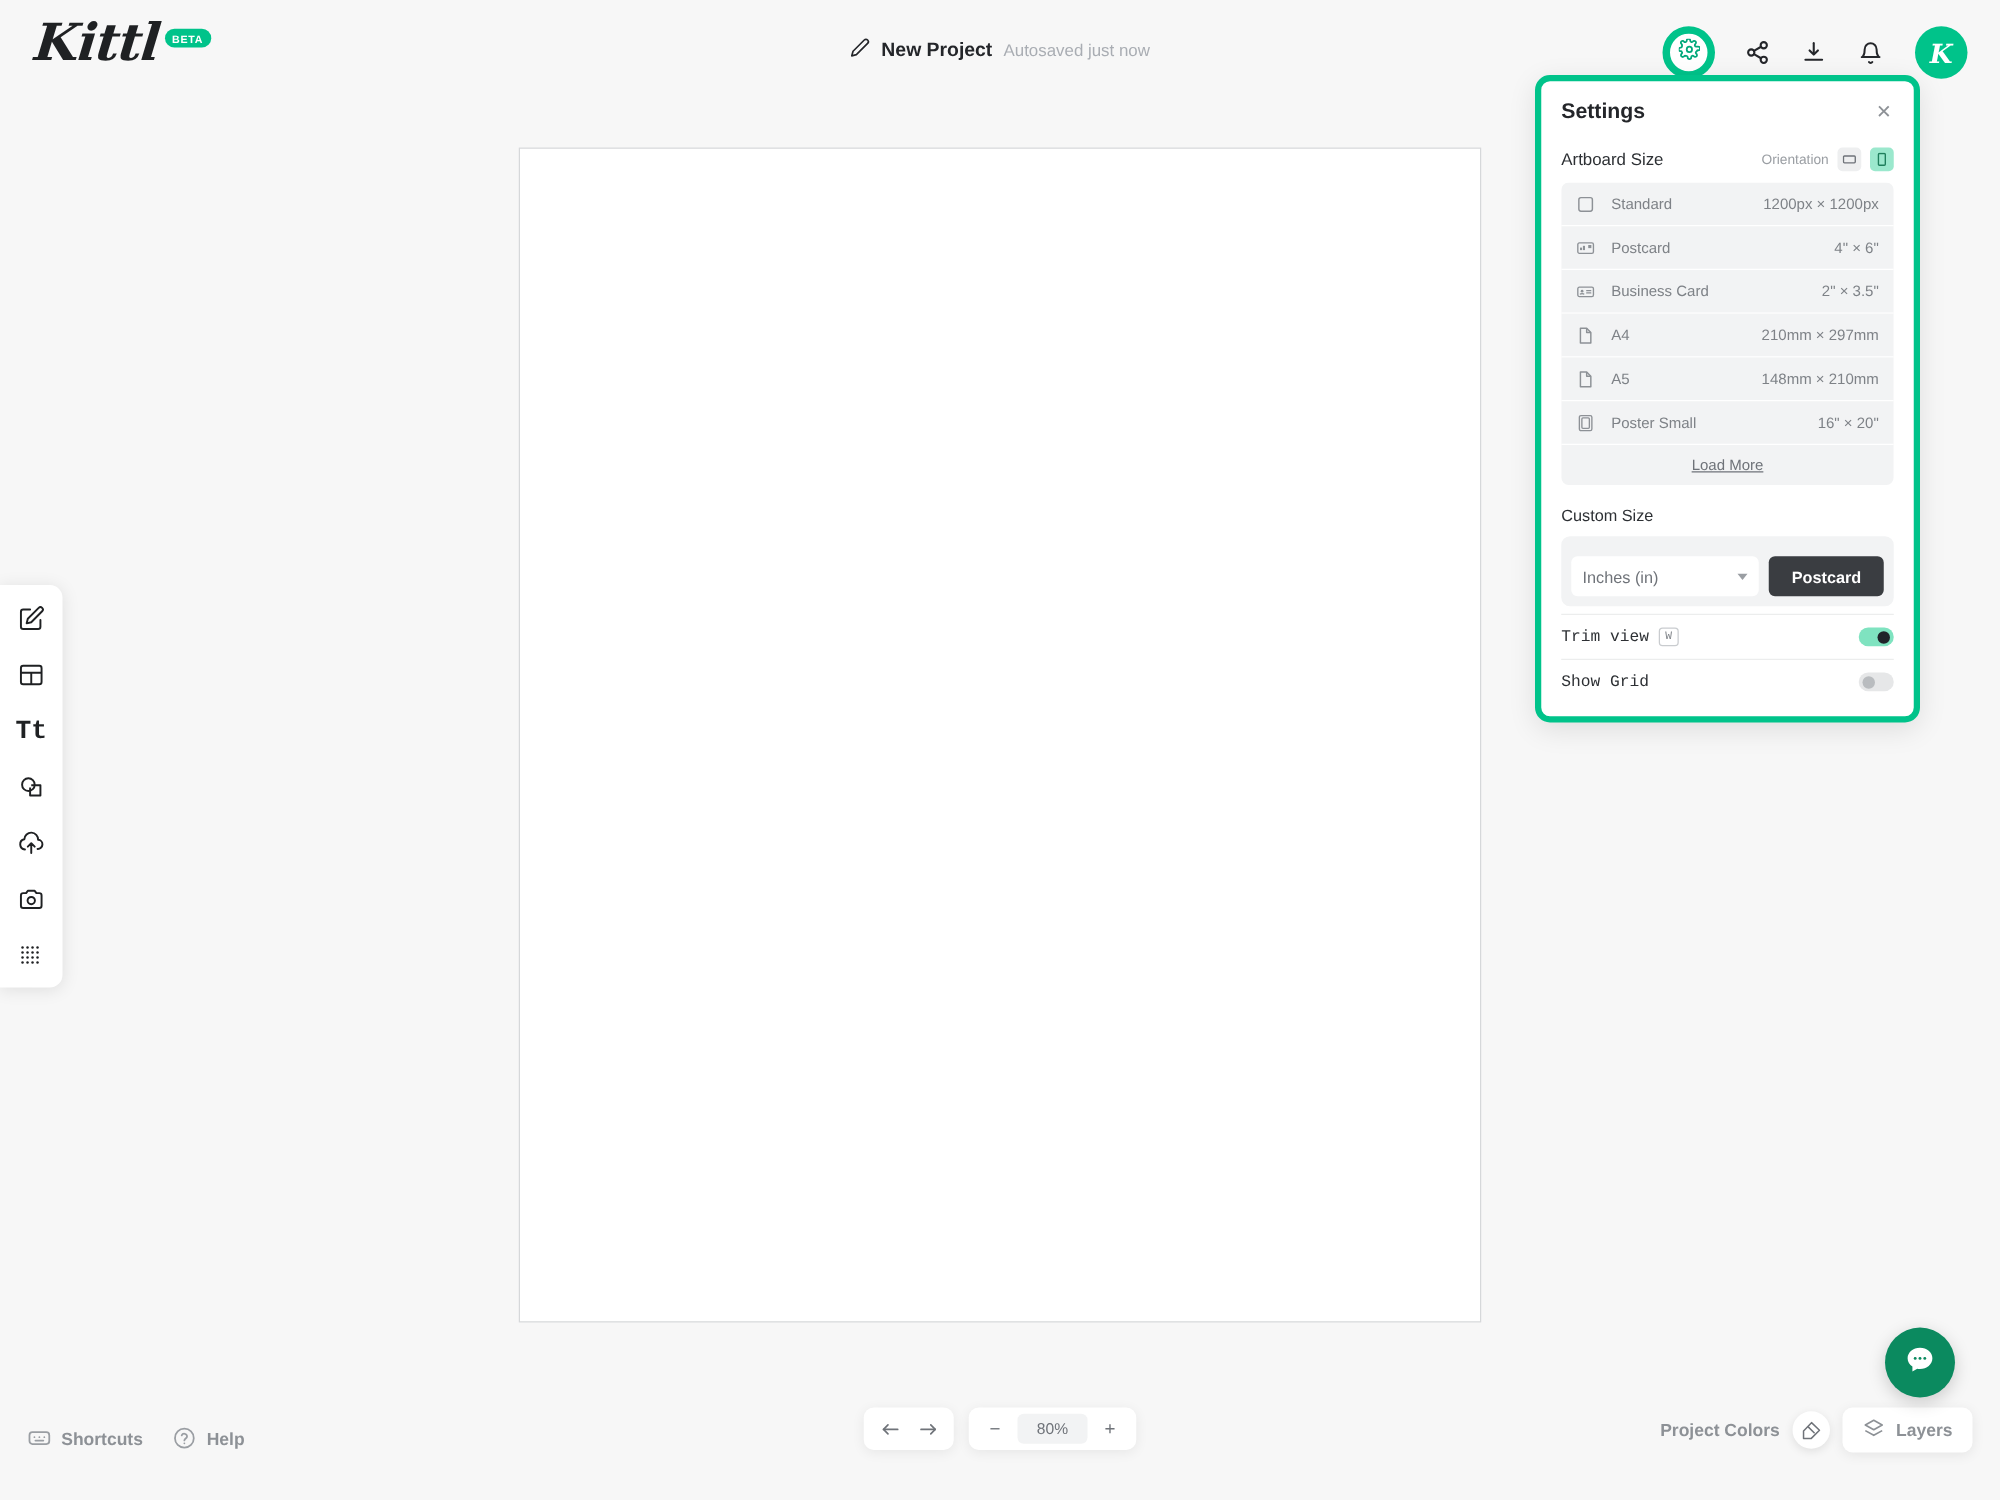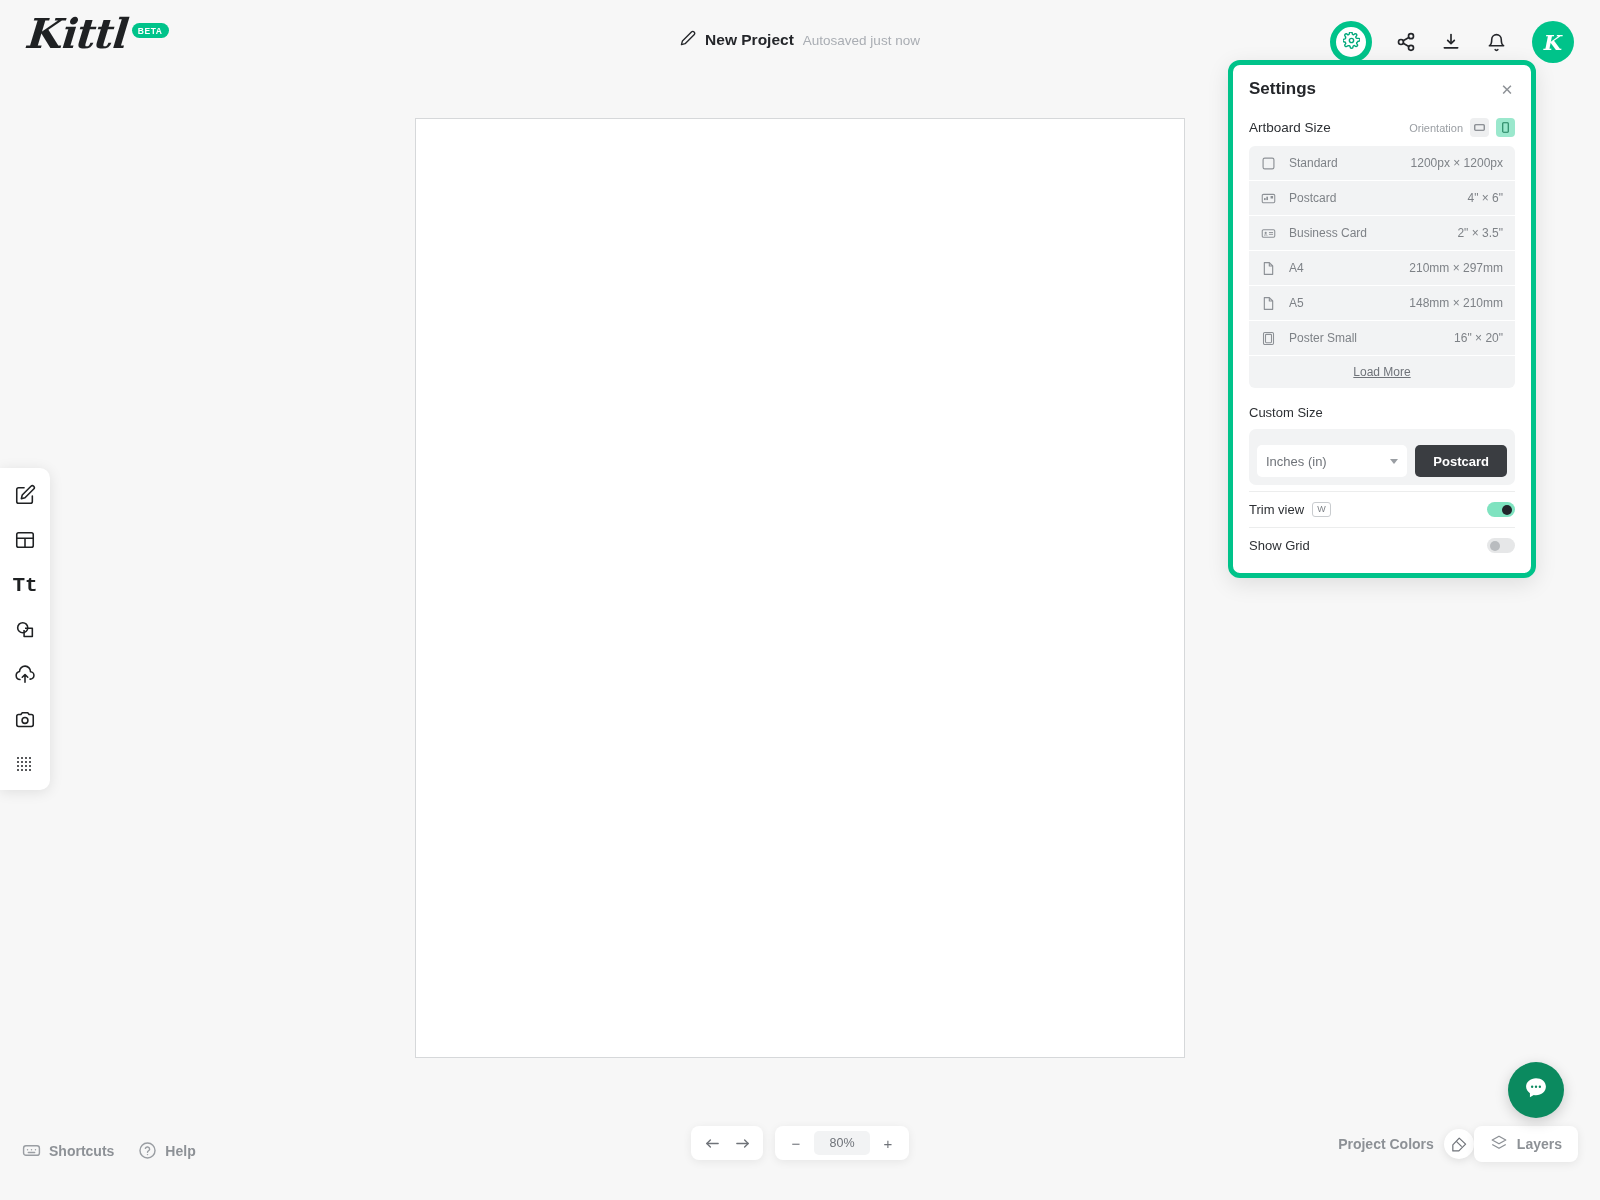--- a/index.html
+++ b/index.html
@@ -144,21 +144,21 @@
     background:#3a3d41; color:#fff; border-radius:5px; height:32px;
     display:flex; align-items:center; justify-content:center;
     font-size:13px; font-weight:bold; padding: 0 18px; cursor:pointer;
   }
 
   .toggle-row {
     display:flex; align-items:center; justify-content:space-between;
     height: 36px; border-top:1px solid #eceded;
   }
   .toggle-row:first-of-type { border-top:none; }
-  .toggle-left { display:flex; align-items:center; gap:8px; }
+  .toggle-left { display:flex; align-items:center; gap:8px;font-family:Liberation Mono, monospace; }
   .toggle-label { font-size:13px; color:#2d3034; }
   .kbd {
     border:1px solid #c9cccf; border-radius:3px; font-size:9px; color:#7e8287;
     padding: 1px 4px; line-height:1.2; min-width:15px; text-align:center;
   }
   .switch { width:28px; height:15px; border-radius:8px; position:relative; cursor:pointer; }
   .switch.on { background:#7fe3c0; }
   .switch.off { background:#e6e7e8; }
   .switch .knob { position:absolute; top:2.5px; width:10px; height:10px; border-radius:50%; }
   .switch.on .knob { right:3px; background:#21242a; }
@@ -182,21 +182,21 @@
   }
   .pill-btn { width:30px; height:26px; display:flex; align-items:center;
     justify-content:center; color:#6f7379; cursor:pointer; font-size:15px; }
   .zoom-val {
     background:#f2f3f4; border-radius:5px; height:24px; min-width:56px;
     display:flex; align-items:center; justify-content:center;
     font-size:12.5px; color:#6f7379; margin: 0 3px; cursor:pointer;
   }
 
   .bottom-right {
-    position:absolute; right:22px; bottom:38px; display:flex; align-items:center; 
+    position:absolute; right:22px; bottom:38px; display:flex; align-items:center; gap:10px;
   }
   .proj-colors { display:flex; align-items:center; gap:10px; }
   .proj-colors .lbl { font-size:14px; color:#8d9196; font-weight:bold; }
   .swatch-btn {
     width:30px; height:30px; border-radius:50%; background:#fff;
     box-shadow:0 2px 8px rgba(0,0,0,.10); display:flex; align-items:center;
     justify-content:center; color:#6f7379; cursor:pointer;
   }
   .layers-btn {
     background:#fff; border-radius:8px; box-shadow:0 2px 10px rgba(0,0,0,.08);

